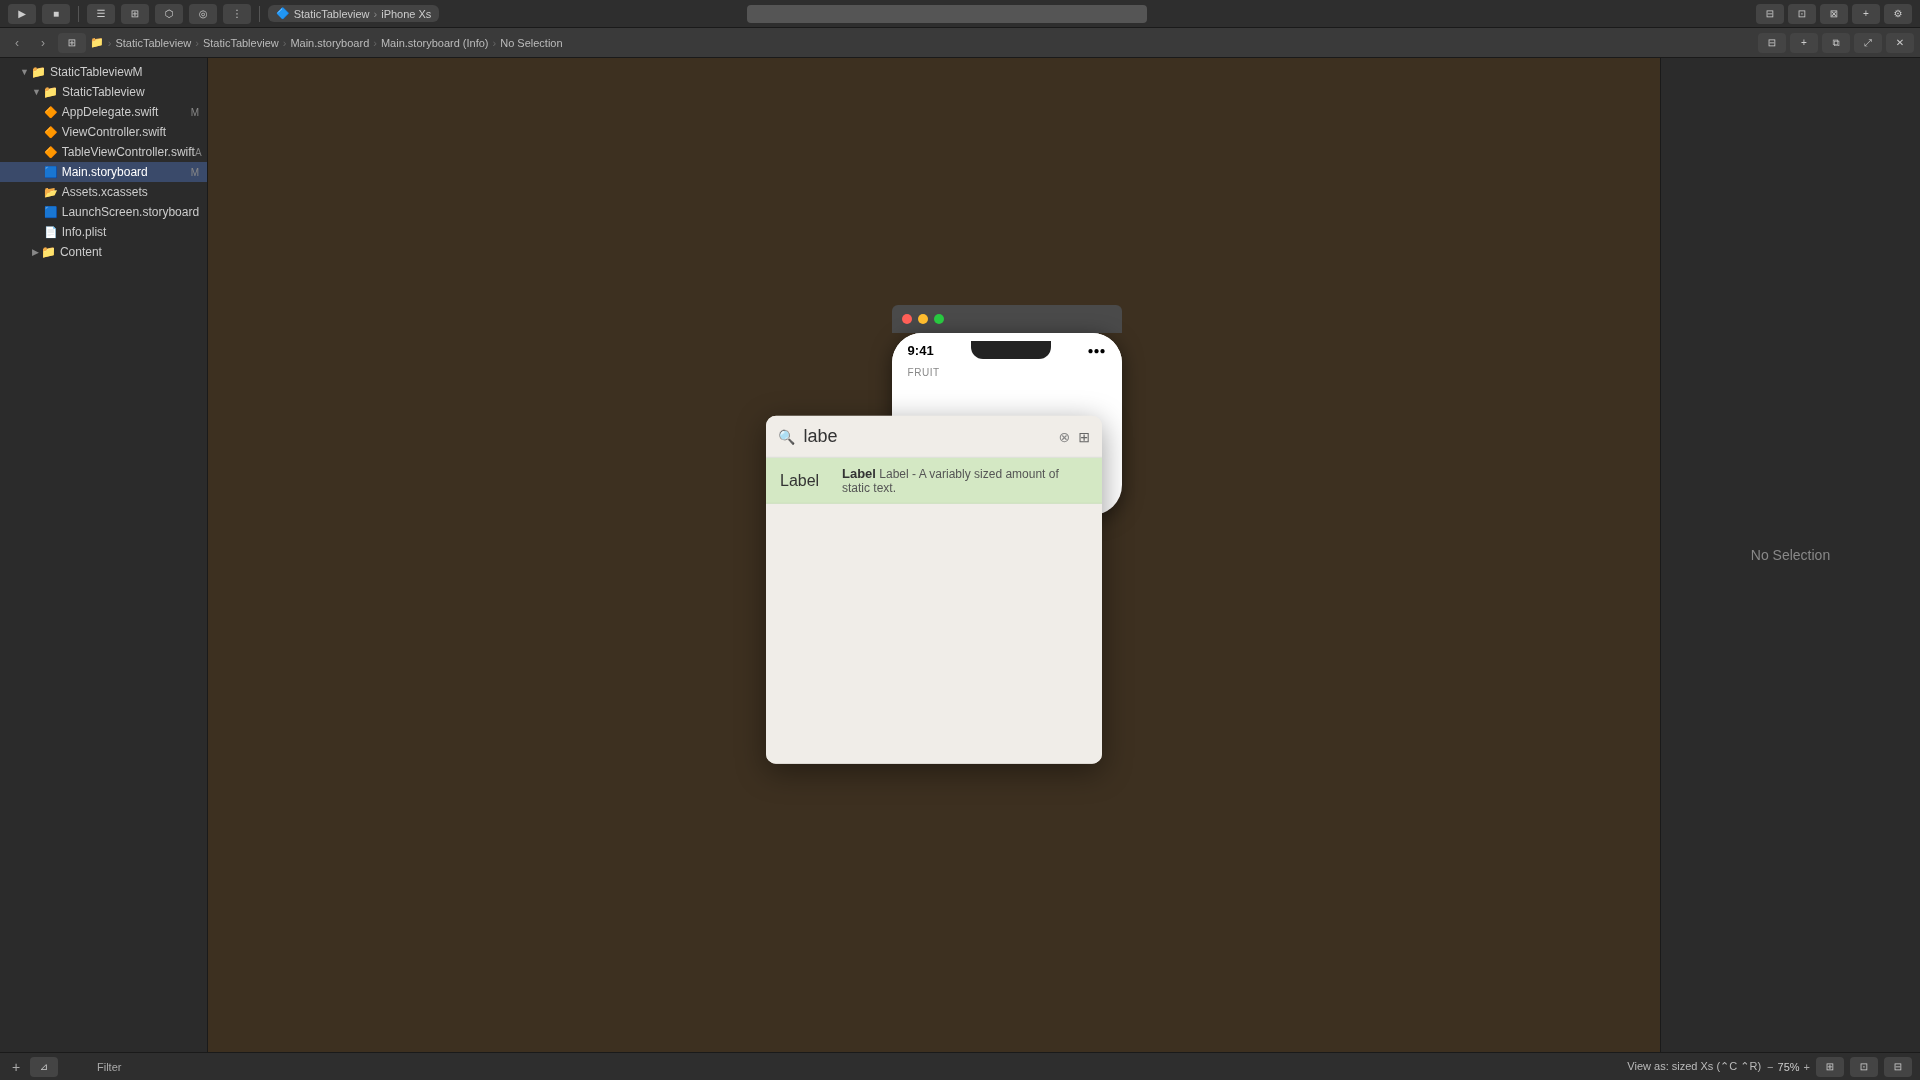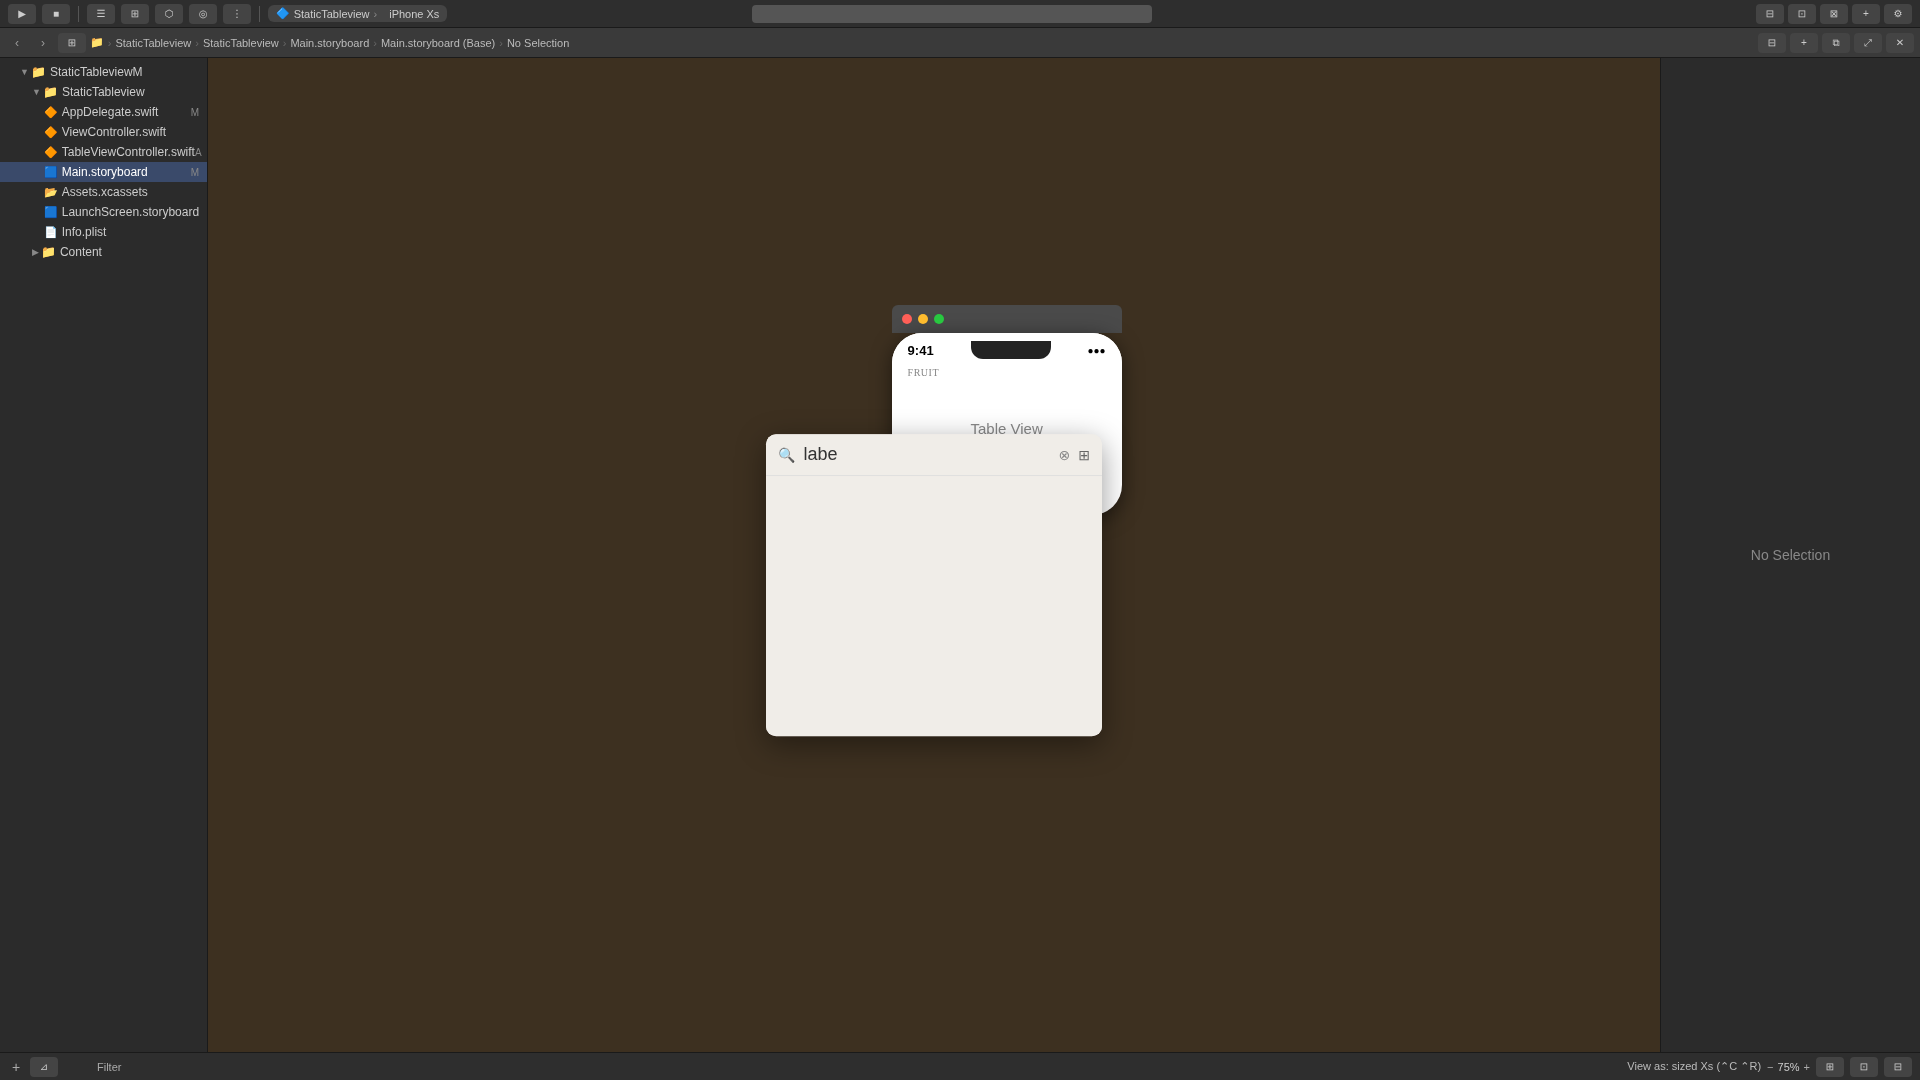--- a/index.html
+++ b/index.html
@@ -147,21 +147,21 @@
       box-shadow: 0 4px 20px rgba(0,0,0,0.5);
     }
     .iphone-status {
       background: white;
       padding: 8px 16px 4px;
       display: flex; justify-content: space-between; align-items: center;
       font-size: 13px; font-weight: 600; color: #000;
     }
     .fruit-header {
       font-size: 10px; color: #888; padding: 4px 16px 2px;
-      text-transform: uppercase; letter-spacing: 0.5px; font-family: Liberation Serif, serif;
+      text-transform: uppercase; letter-spacing: 0.5px;
     }
     .iphone-table-view {
       padding: 40px 16px;
       color: #888; font-size: 13px; text-align: center;
     }
     .table-view-label { font-size: 15px; color: #888; margin-bottom: 4px; }
     .table-view-sub { font-size: 12px; color: #aaa; }
     .iphone-home-bar {
       width: 80px; height: 4px;
       background: #333; border-radius: 2px;
@@ -268,21 +268,21 @@
   <div class="toolbar-btn">☰</div>
   <div class="toolbar-btn">⊞</div>
   <div class="toolbar-btn">⬡</div>
   <div class="toolbar-btn">◎</div>
   <div class="toolbar-btn">⋮</div>
   <div class="toolbar-divider"></div>
   <div class="scheme-selector">
     <span>🔷</span>
     <span>StaticTableview</span>
     <span style="color:#888">›</span>
-    <span style="margin-left:8px">iPhone Xs</span>
+    <span style="margin-left:0">iPhone Xs</span>
   </div>
   <div class="search-bar-top"></div>
   <div class="toolbar-right">
     <div class="toolbar-btn">⊟</div>
     <div class="toolbar-btn">⊡</div>
     <div class="toolbar-btn">⊠</div>
     <div class="toolbar-btn">+</div>
     <div class="toolbar-btn">⚙</div>
   </div>
 </div>
@@ -293,21 +293,21 @@
   <div class="toolbar-btn">⊞</div>
   <div class="breadcrumb">
     <span>📁</span>
     <span class="sep">›</span>
     <span>StaticTableview</span>
     <span class="sep">›</span>
     <span>StaticTableview</span>
     <span class="sep">›</span>
     <span>Main.storyboard</span>
     <span class="sep">›</span>
-    <span>Main.storyboard (Base)</span>
+    <span>Main.storyboard (Info)</span>
     <span class="sep">›</span>
     <span>No Selection</span>
   </div>
   <div class="second-toolbar-right">
     <div class="toolbar-btn">⊟</div>
     <div class="toolbar-btn">+</div>
     <div class="toolbar-btn">⧉</div>
     <div class="toolbar-btn">⤢</div>
     <div class="toolbar-btn">✕</div>
   </div>
@@ -394,20 +394,29 @@
         </div>
       </div>
 
       <div class="component-popup" style="left:50%; top:50%; transform:translate(-50%,-40%)">
         <div class="popup-search-bar">
           <span class="popup-search-icon">🔍</span>
           <input class="popup-search-input" value="labe" readonly="" style="">
           <span class="popup-clear-btn">⊗</span>
           <span class="popup-grid-btn">⊞</span>
         </div>
+        <div class="popup-result-item">
+          <span class="popup-result-preview">Label</span>
+          <div>
+            <div>
+              <span class="popup-result-name">Label</span>
+              <span style="font-size:12px; color:#555"> Label - A variably sized amount of static text.</span>
+            </div>
+          </div>
+        </div>
         <div class="popup-empty"></div>
       </div>
     </div>
 
     <div class="right-panel">
       <span class="no-selection">No Selection</span>
     </div>
   </div>
 </div>
 

